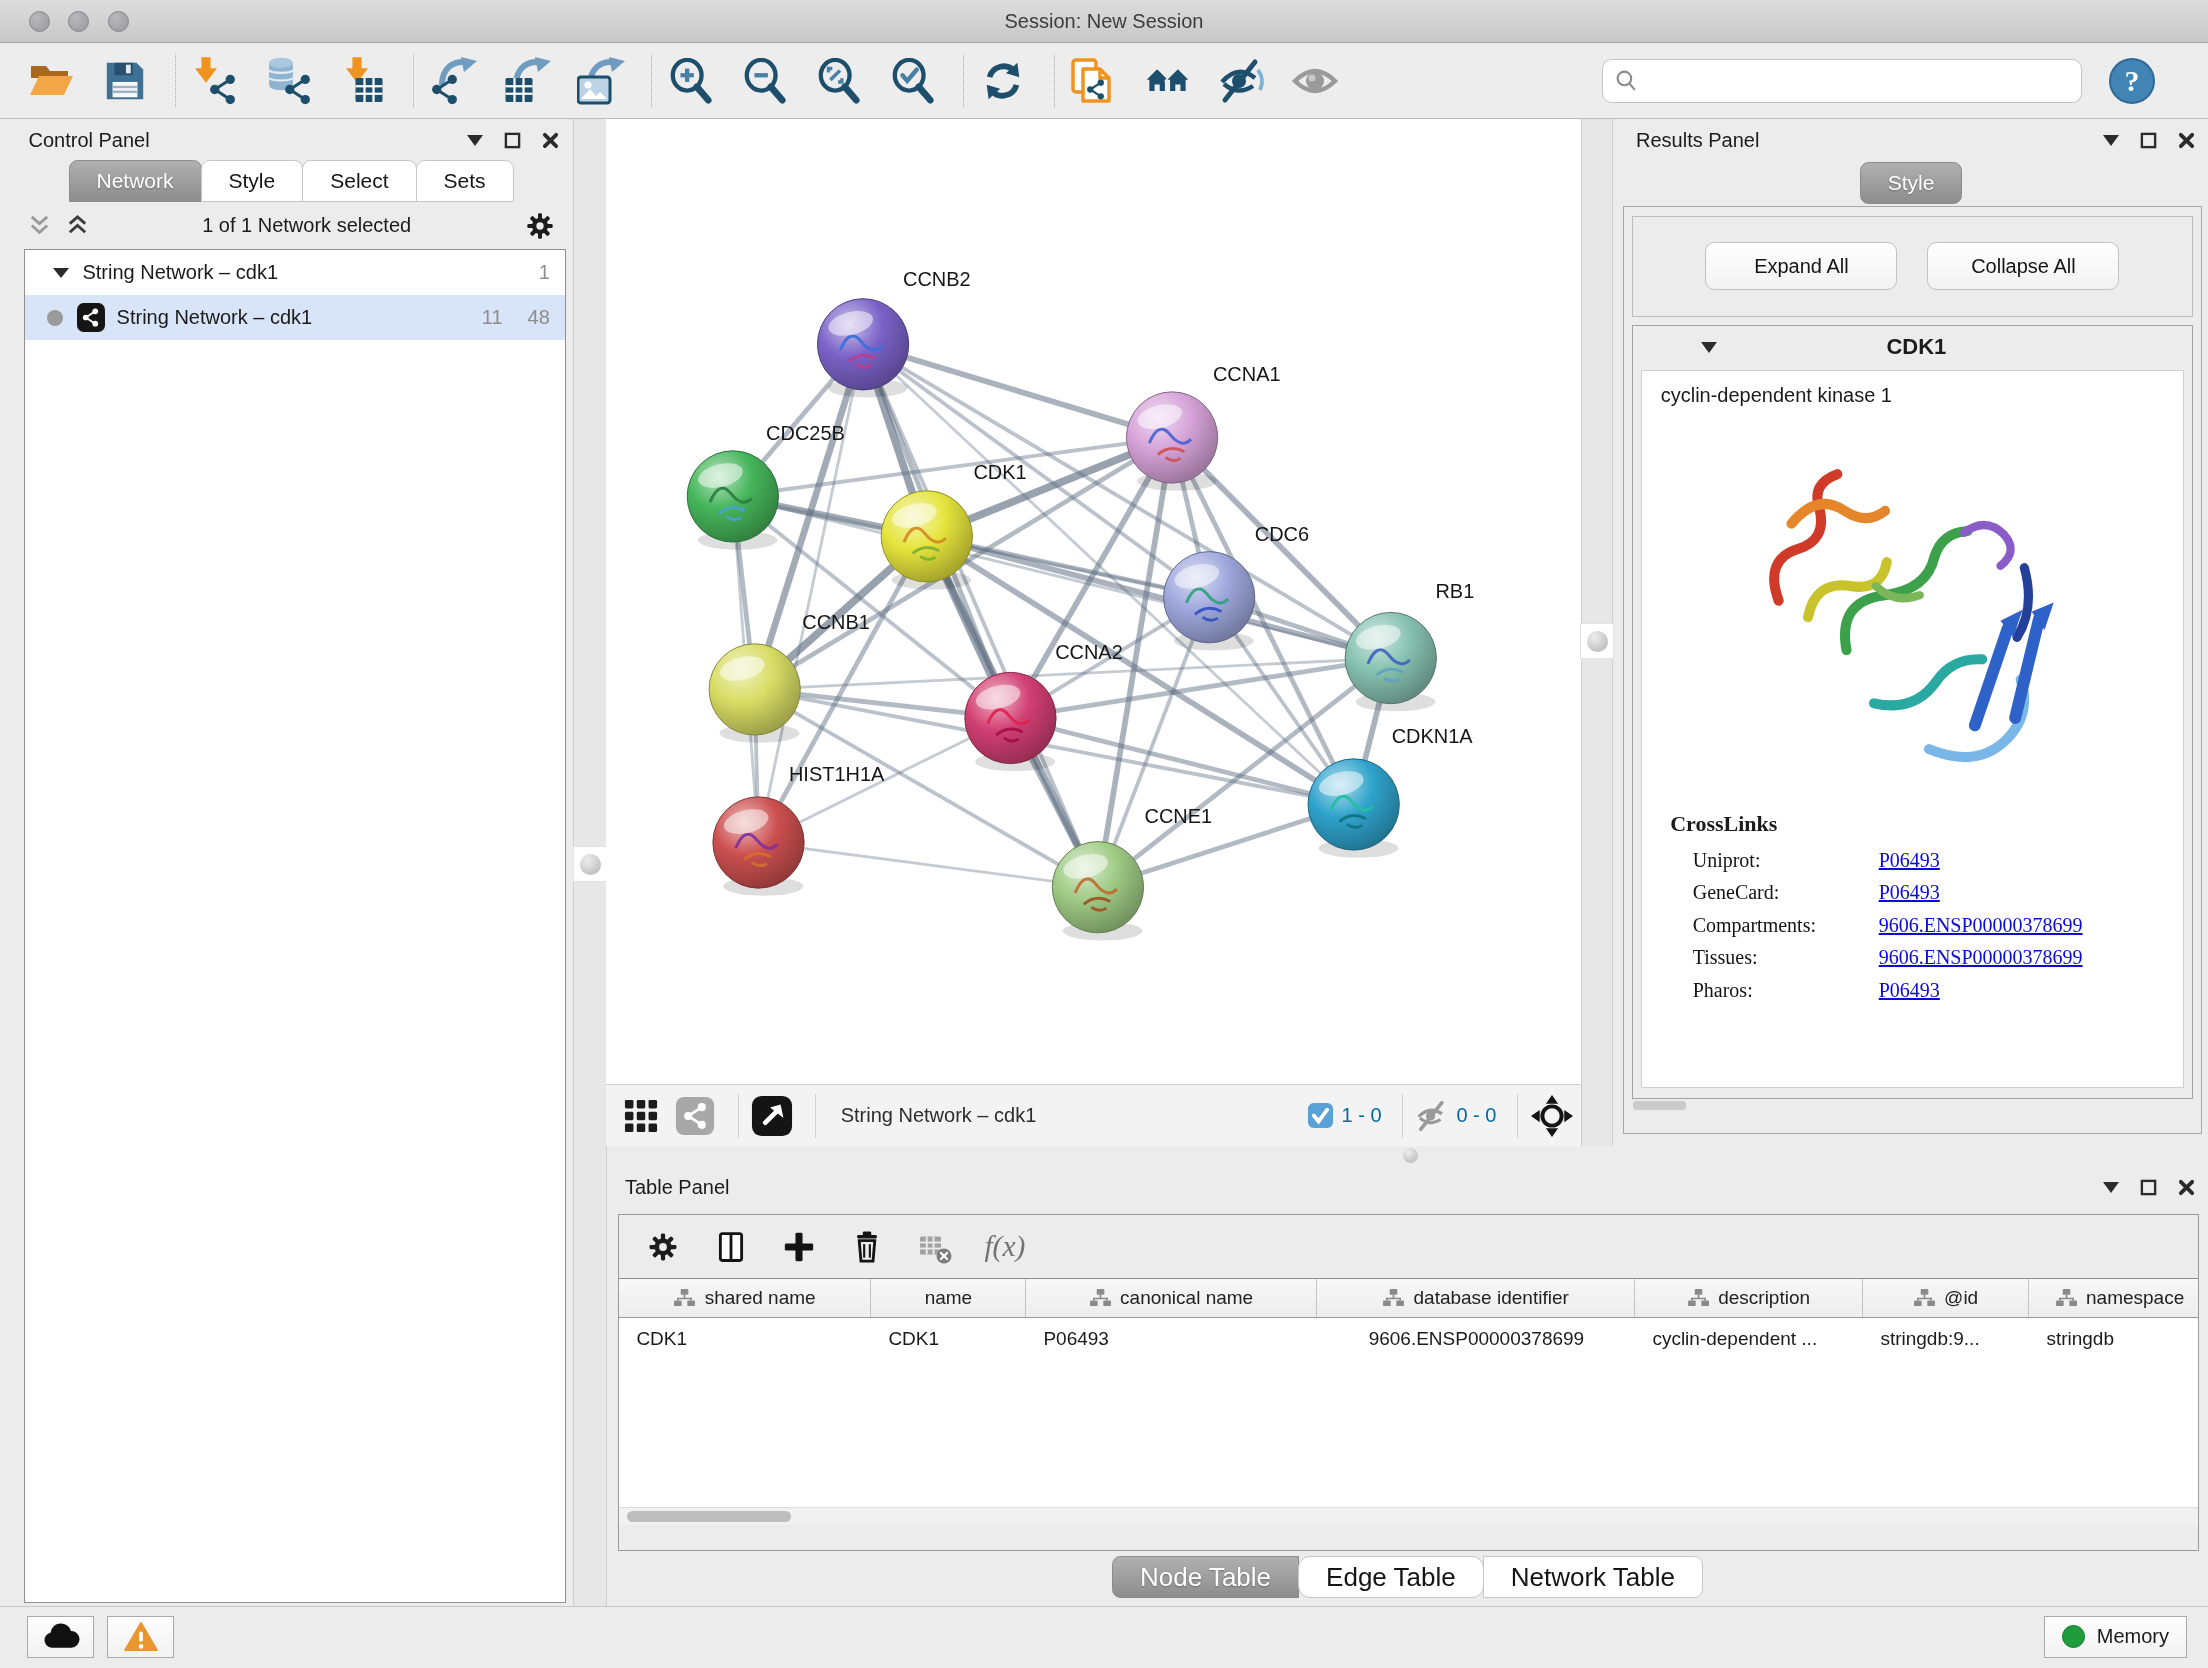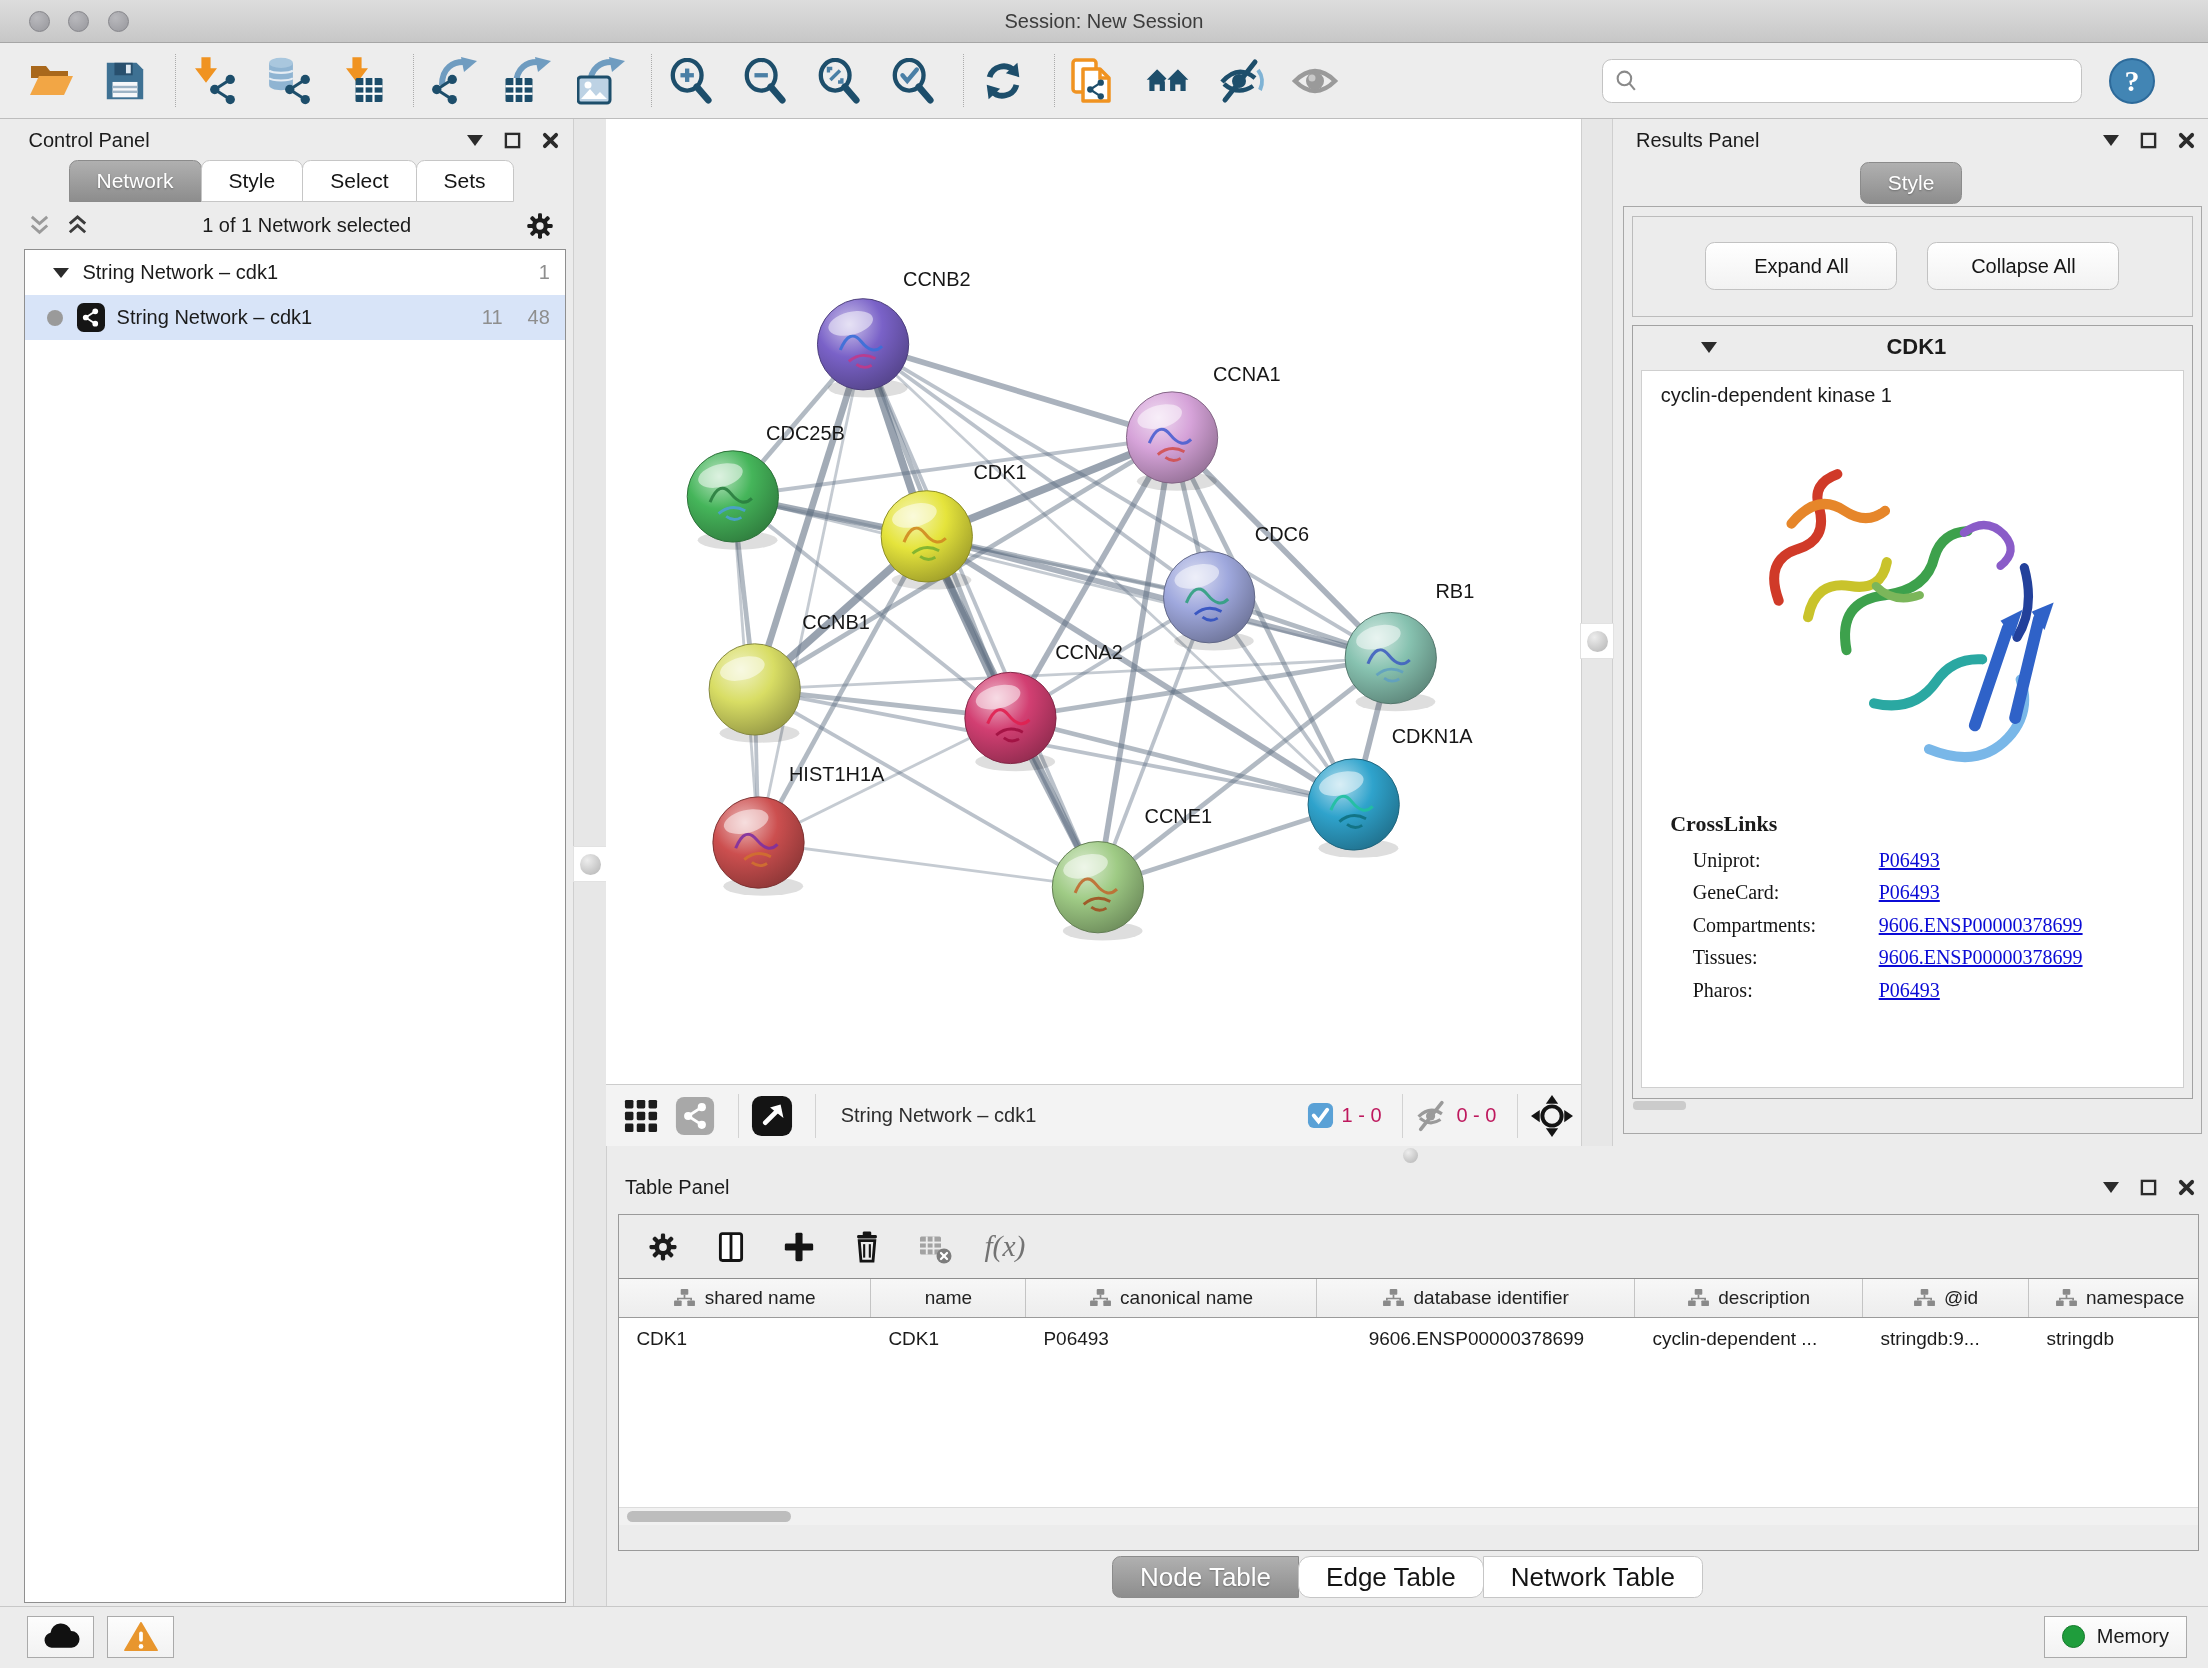--- a/index.html
+++ b/index.html
@@ -55,21 +55,21 @@
   .hhandle{position:absolute;width:15px;height:15px;border-radius:50%;
     background:radial-gradient(circle at 35% 30%,#ededed,#b2b2b2);}
 
   
   .canvas{position:absolute;left:606px;top:119px;width:981px;height:965px;background:#fff;}
   .net-footer{position:absolute;left:606px;top:1084px;width:981px;height:62px;background:#f3f3f3;
     border-top:1px solid #cccccc;display:flex;align-items:center;padding:0 13.3px;box-sizing:border-box;}
   .nf-btn{width:44px;height:44px;display:flex;align-items:center;justify-content:center;margin-right:9.5px;flex:none;}
   .nf-sep{width:0;height:44px;border-left:1px solid #d2d2d2;margin:0 11.4px;flex:none;}
   .nf-title{flex:1;font-size:20px;color:#2d2d2d;padding-left:13.3px;}
-  .nf-count{font-size:20px;color:#be185d;margin:0 9.5px 0 7.6px;}
+  .nf-count{font-size:20px;color:#0369a1;margin:0 9.5px 0 7.6px;}
 
   
   .results-panel{position:absolute;left:1613px;top:122px;width:595px;height:1025px;}
   .rp-header{display:flex;align-items:center;height:36px;padding:0 13.3px 0 23px;}
   .rp-header .panel-title{flex:1;}
   .rp-tab-row{display:flex;justify-content:center;margin-top:3.8px;}
   .rp-outer{position:absolute;left:9.5px;right:5.7px;top:84px;bottom:13.3px;background:#ececec;border:1.9px solid #a8a8a8;}
   .rp-btnbox{position:absolute;left:8.6px;right:8.6px;top:8.6px;height:99px;border:1.9px solid #bcbcbc;
     display:flex;align-items:center;justify-content:center;gap:30px;}
   .rp-btn{min-width:190px;height:46px;background:linear-gradient(#ffffff,#f2f2f2);border:1.9px solid #c2c2c2;

